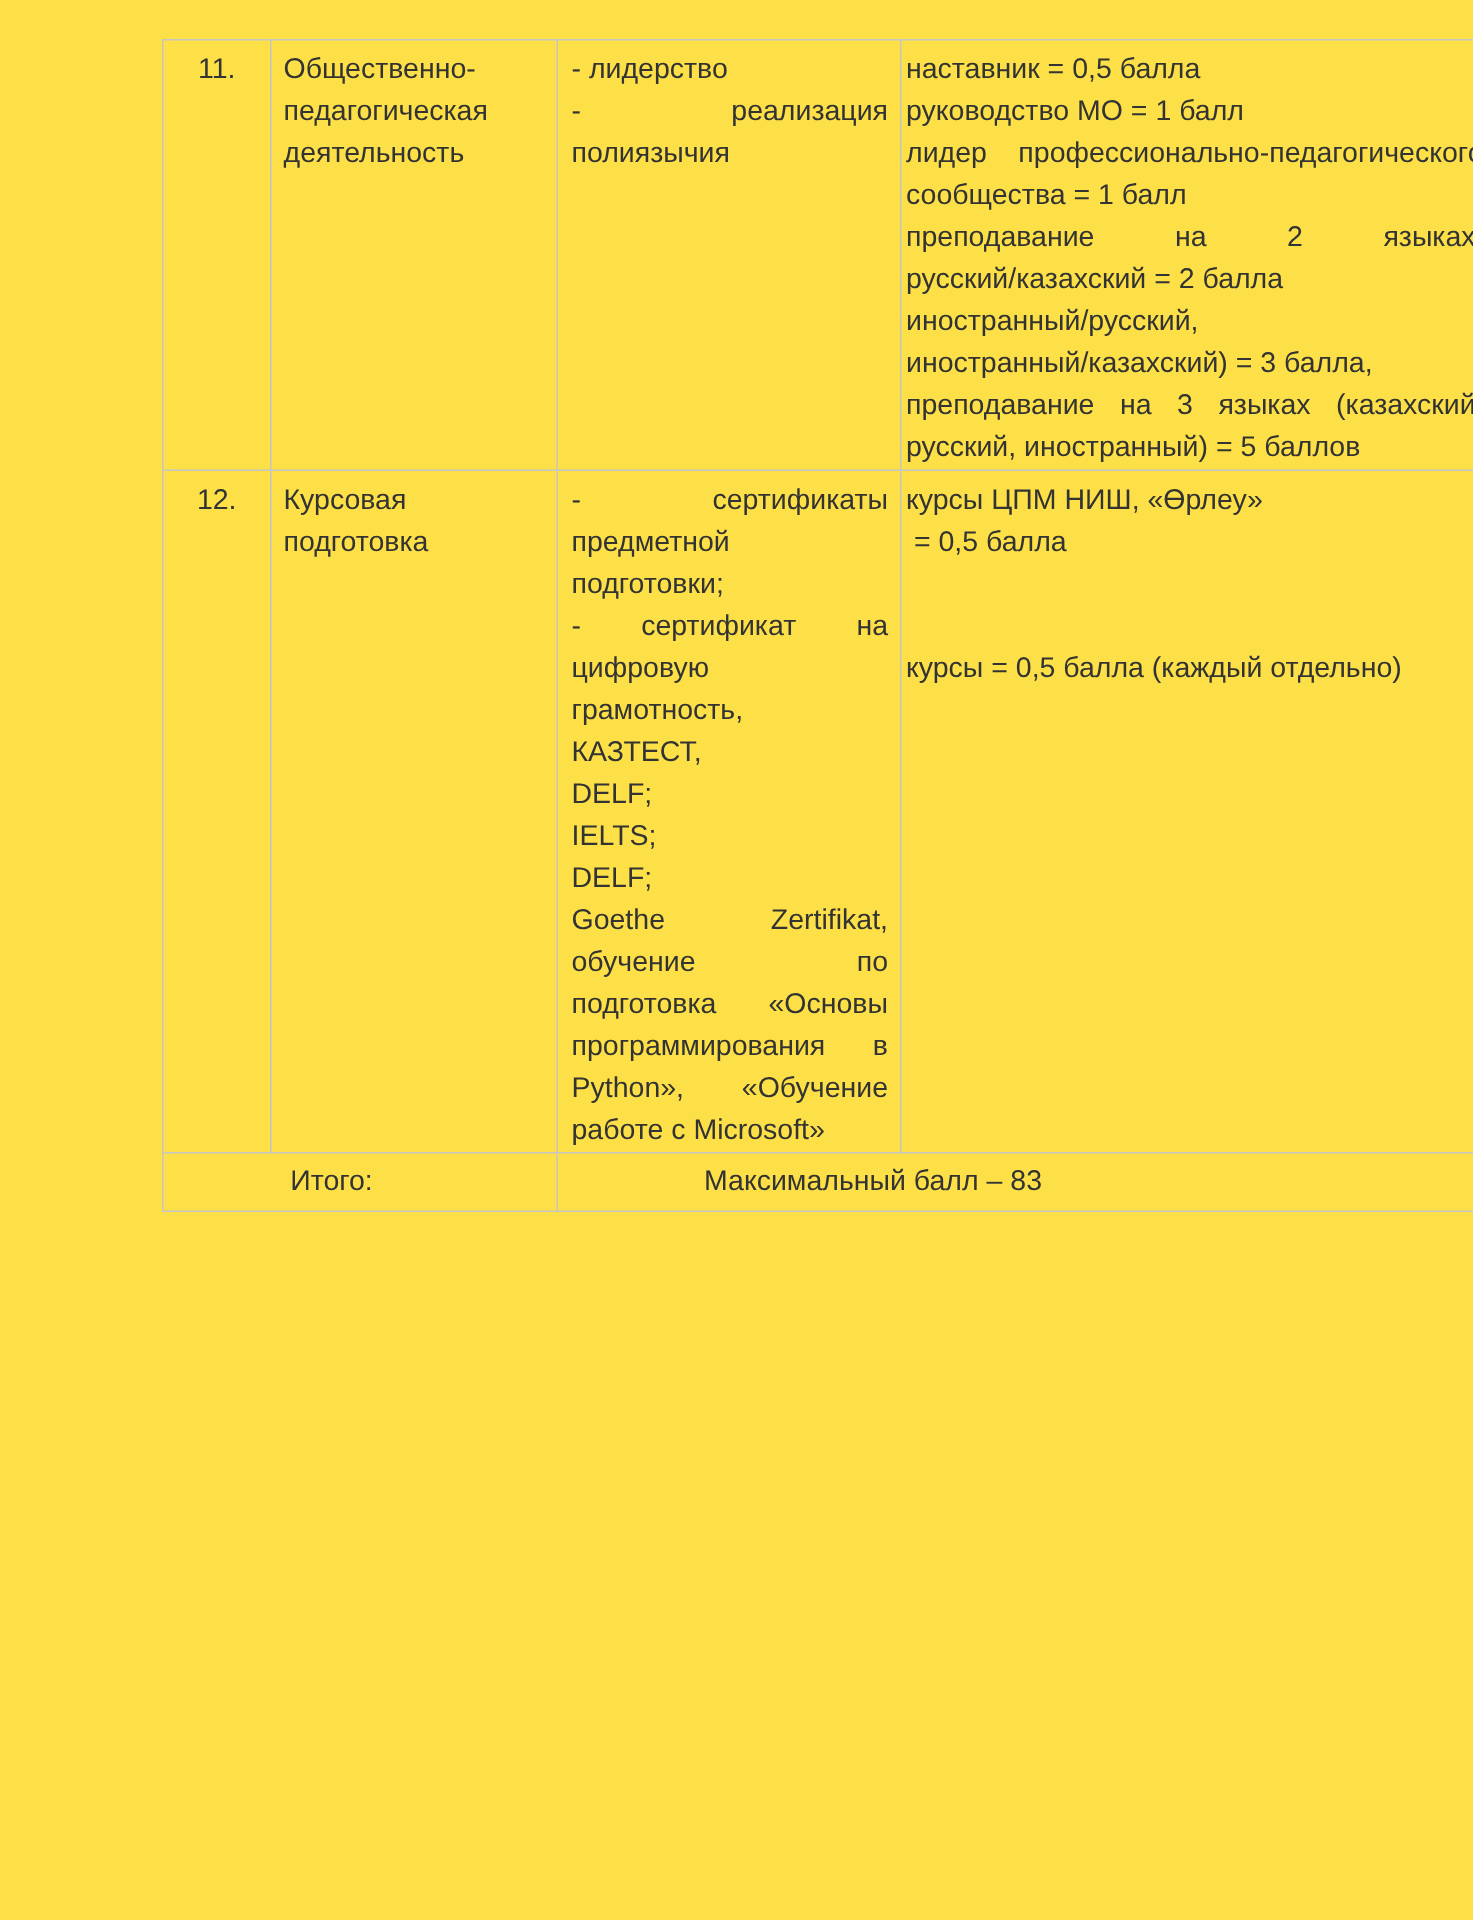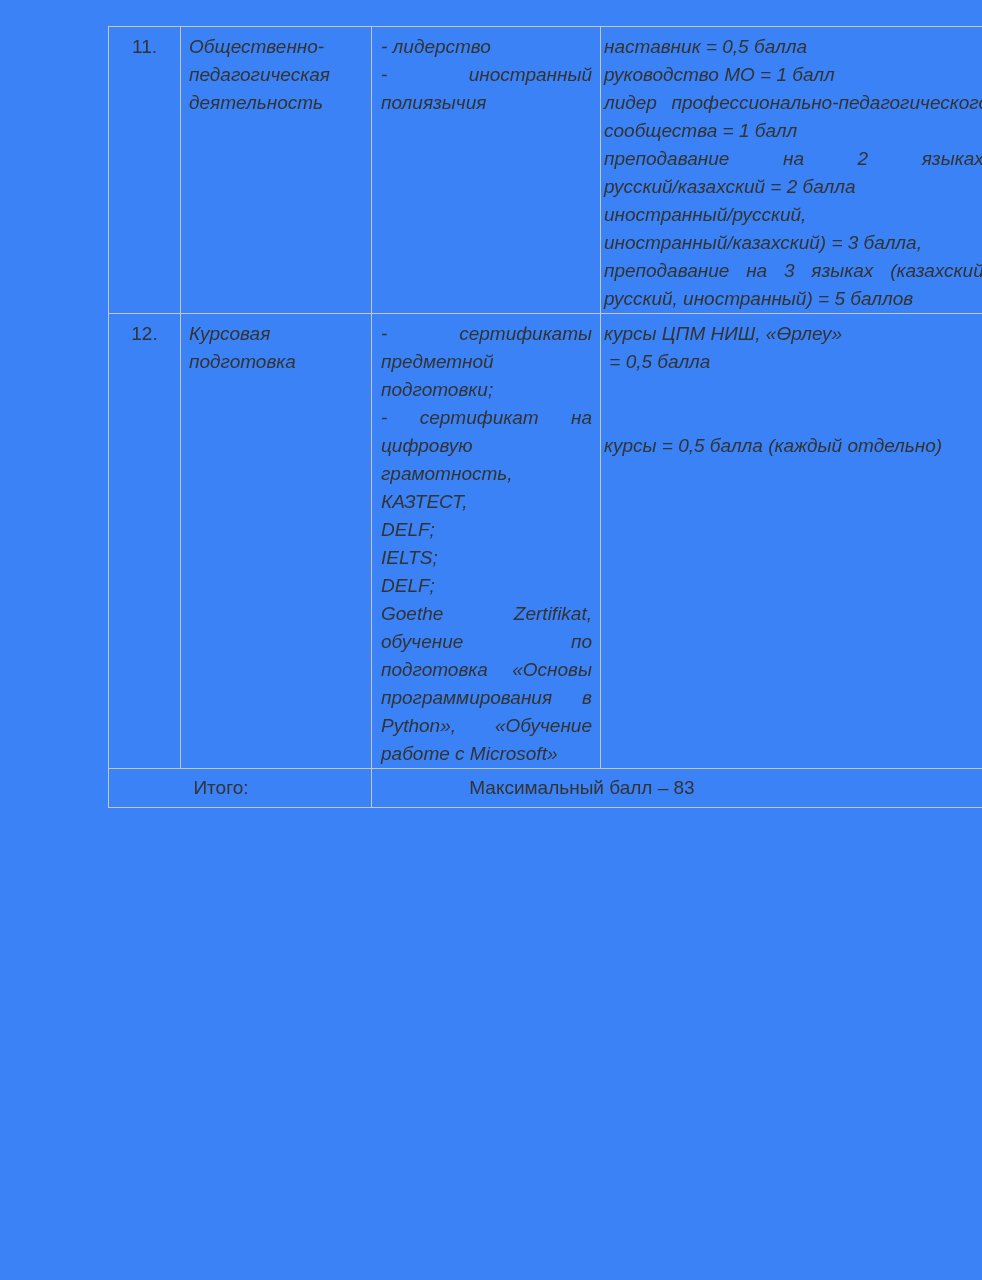--- a/index.html
+++ b/index.html
@@ -4,21 +4,21 @@
 <style>
   html, body {
     margin: 0;
     padding: 0;
     background: #ffffff;
   }
   .page {
     position: relative;
     width: 982px;
     height: 1280px;
-    background: #3b82f6;
+    background: #fde047;
     font-family: "Liberation Sans", sans-serif;
     font-size: 19px;
     line-height: 28px;
     color: #333333;
   }
   table.doc-table {
     position: absolute;
     left: 108px;
     top: 26px;
     width: 839px;
@@ -31,21 +31,20 @@
     overflow: hidden;
   }
   tr.row-main.first { height: 287px; }
   td.c-num  { width: 67px;  text-align: center; padding: 6px 2px 0 2px; }
   td.c-dir  { width: 176px; padding: 6px 6px 0 8px; }
   td.c-crit { width: 211px; padding: 6px 8px 0 9px; }
   td.c-pts  { width: 385px; padding: 6px 3px 0 3px; }
   .tl {
     min-height: 28px;
     white-space: pre-wrap;
-    font-style: italic;
   }
   .tl.just {
     white-space: normal;
     text-align: justify;
     text-align-last: justify;
   }
   tr.row-footer td {
     height: 34px;
     vertical-align: middle;
   }
@@ -67,21 +66,21 @@
     <tbody>
       <tr class="row-main first">
         <td class="c-num">11.</td>
         <td class="c-dir">
             <div class="tl">Общественно-</div>
             <div class="tl">педагогическая</div>
             <div class="tl">деятельность</div>
           </td>
         <td class="c-crit">
             <div class="tl">- лидерство</div>
-            <div class="tl just">- иностранный</div>
+            <div class="tl just">- реализация</div>
             <div class="tl">полиязычия</div>
           </td>
         <td class="c-pts">
             <div class="tl">наставник = 0,5 балла</div>
             <div class="tl">руководство МО = 1 балл</div>
             <div class="tl just">лидер профессионально-педагогического</div>
             <div class="tl">сообщества = 1 балл</div>
             <div class="tl just">преподавание на 2 языках,</div>
             <div class="tl">русский/казахский = 2 балла</div>
             <div class="tl">иностранный/русский,</div>

